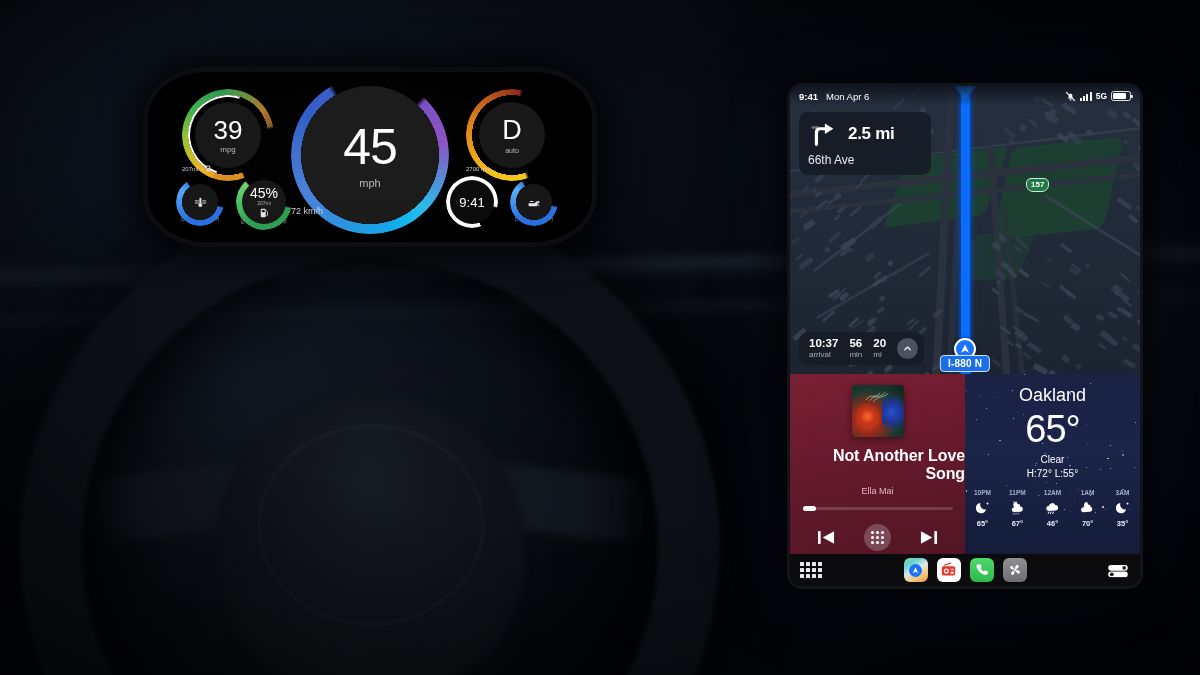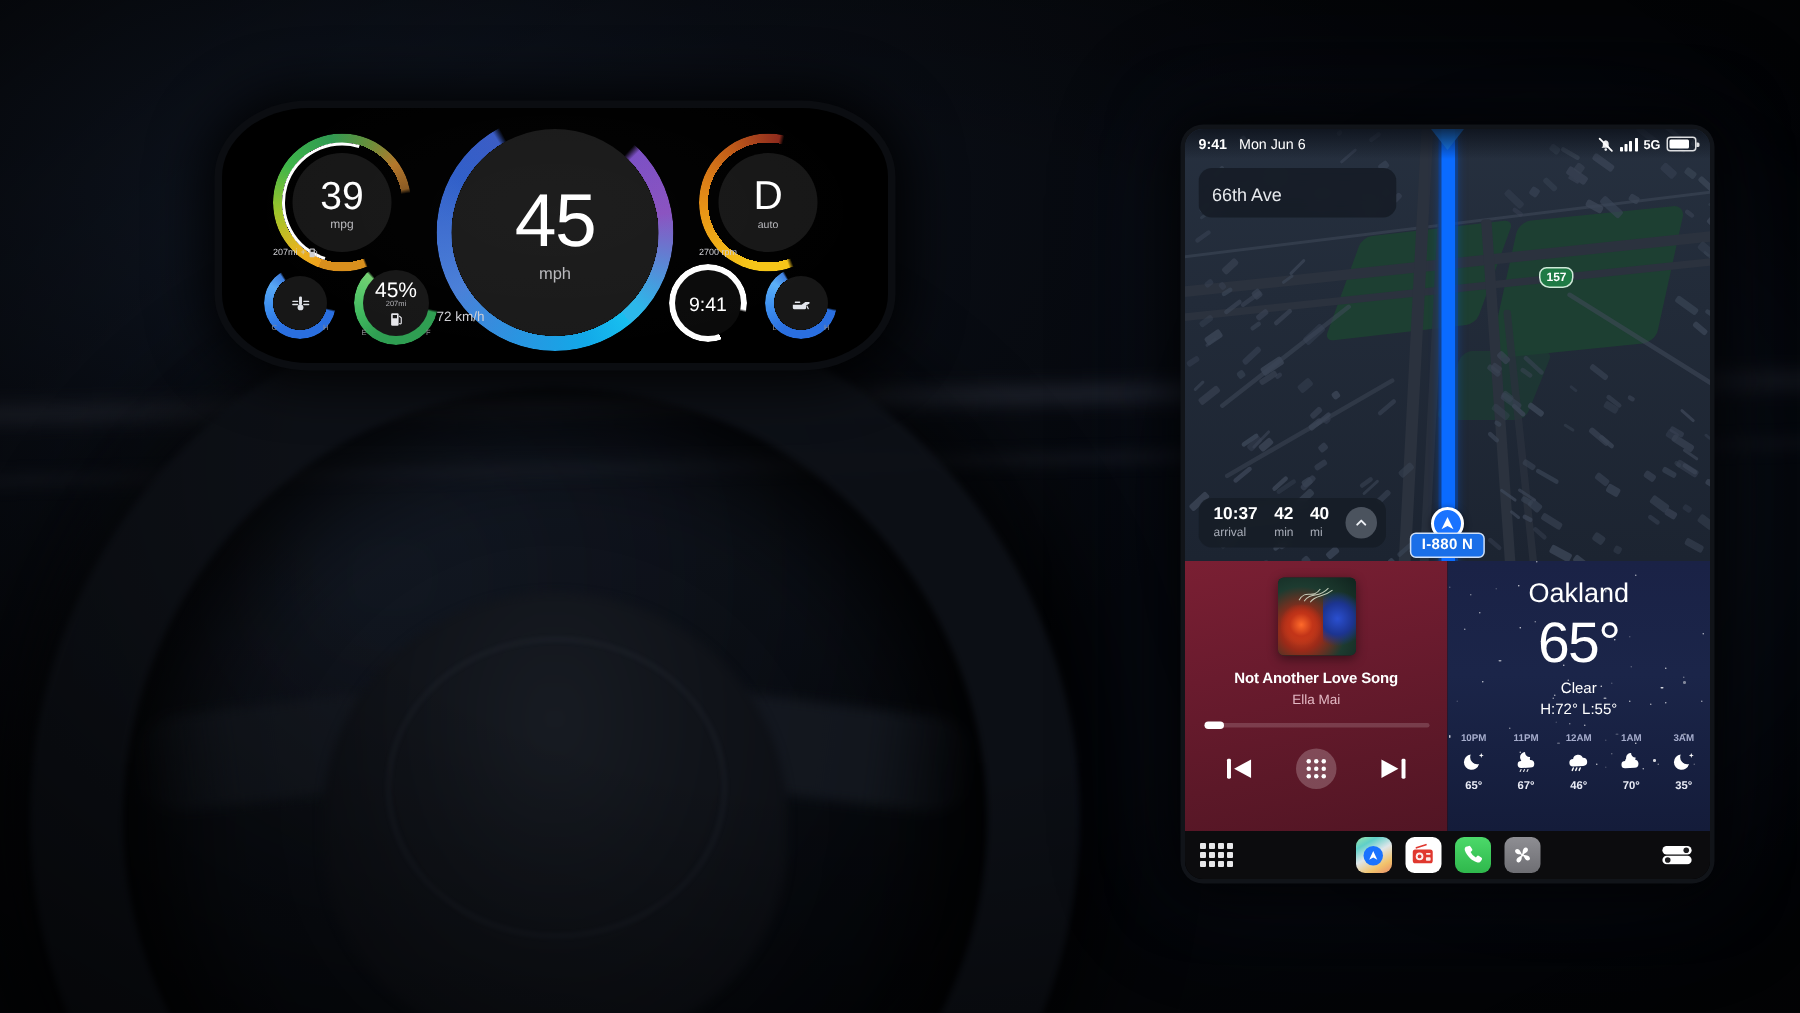--- a/index.html
+++ b/index.html
@@ -331,21 +331,21 @@
   }
   .album {
     width: 52px; height: 52px; border-radius: 4px; overflow: hidden;
     position: relative; background: #0d2a22;
     box-shadow: 0 2px 7px rgba(0,0,0,0.45);
   }
   .album .a1 { position:absolute; inset:0; background: radial-gradient(circle at 30% 68%, #e04a1e 0%, #9c2a18 26%, #1d3b30 58%, #10231d 100%); }
   .album .a2 { position:absolute; left: 58%; top: 18%; width: 46%; height: 70%; background: radial-gradient(circle at 40% 50%, #2a4fd0 0%, #1c3490 45%, rgba(16,35,29,0) 78%); }
   .album .a3 { position:absolute; left: 4%; top: 34%; width: 52%; height: 52%; background: radial-gradient(circle at 50% 50%, #ff6a2a 0%, #c23418 40%, rgba(16,35,29,0) 75%); }
   .album .scribble { position:absolute; left: 24%; top: 9%; width: 52%; height: 26%; }
-  .mu-title { color: #fff; font-size: 10px; font-weight: 700; margin-top: 10px; text-align: center; letter-spacing: -.1px; }
+  .mu-title { color: #fff; font-size: 16px; font-weight: 700; margin-top: 10px; text-align: right; letter-spacing: -.1px; }
   .mu-artist { color: #e3b9c4; font-size: 9px; margin-top: 3px; }
   .mu-prog {
     width: 150px; height: 3px; border-radius: 2px; margin-top: 11px;
     background: rgba(255,255,255,0.16); position: relative;
   }
   .mu-prog span {
     position: absolute; left: 0; top: -1px; height: 5px; width: 9%;
     background: #fff; border-radius: 3px;
   }
   .mu-ctrls { display: flex; align-items: center; gap: 28px; margin-top: 14px; }
@@ -700,21 +700,21 @@
         <svg viewBox="0 0 12 12">
             <path d="M6 1.6 L10 9.8 L6 7.6 L2 9.8 Z" fill="#fff"></path>
           </svg>
       </div>
       <div class="road-label">I-880 N</div>
     </div>
 
     <div id="statusbar">
       <div class="sb-left">
         <span class="sb-time">9:41</span>
-        <span class="sb-date">Mon Jun 6</span>
+        <span class="sb-date">Mon Apr 6</span>
       </div>
       <div class="sb-right">
         <svg width="11" height="11" viewBox="0 0 14 14">
             <path d="M3.4 9.6 h7.2 l-1.1-1.3 V6.2 a3.1 3.1 0 0 0-2.5-3 a3.1 3.1 0 0 0-2.5 3 v2.1 z" fill="#fff" opacity=".92"></path>
             <circle cx="7" cy="11.1" r="1.1" fill="#fff" opacity=".92"></circle>
             <path d="M1.8 1.8 L12.2 12.2" stroke="#fff" stroke-width="1.5" stroke-linecap="round"></path>
           </svg>
         <span class="bars">
             <i></i>
             <i></i>
@@ -722,34 +722,42 @@
             <i></i>
           </span>
         <span class="net">5G</span>
         <span class="batt">
             <span></span>
           </span>
       </div>
     </div>
 
     <div id="maneuver">
+      <div class="mv-top">
+        <svg class="mv-arrow" viewBox="0 0 32 32">
+          <path d="M5 9 h5 v5" stroke="#fff" stroke-width="2.6" fill="none" opacity=".38" stroke-linecap="round"></path>
+          <path d="M9 27 V14 a3.6 3.6 0 0 1 3.6-3.6 H20" stroke="#fff" stroke-width="3.4" fill="none" stroke-linecap="round" stroke-linejoin="round"></path>
+          <path d="M18 4.8 L27 10.4 L18 16 Z" fill="#fff"></path>
+        </svg>
+        <div class="mv-dist">2.5 mi</div>
+      </div>
       <div class="mv-street">66th Ave</div>
     </div>
 
     <div id="eta">
       <div class="eta-item">
         <span class="eta-v">10:37</span>
         <span class="eta-l">arrival</span>
       </div>
       <div class="eta-item">
-        <span class="eta-v">42</span>
+        <span class="eta-v">56</span>
         <span class="eta-l">min</span>
       </div>
       <div class="eta-item">
-        <span class="eta-v">40</span>
+        <span class="eta-v">20</span>
         <span class="eta-l">mi</span>
       </div>
       <div class="eta-btn">
         <svg width="11" height="11" viewBox="0 0 14 14">
             <path d="M3.6 8.6 L7 5.2 L10.4 8.6" stroke="#eceff4" stroke-width="1.7" fill="none" stroke-linecap="round" stroke-linejoin="round"></path>
           </svg>
       </div>
     </div>
   </div>
 

